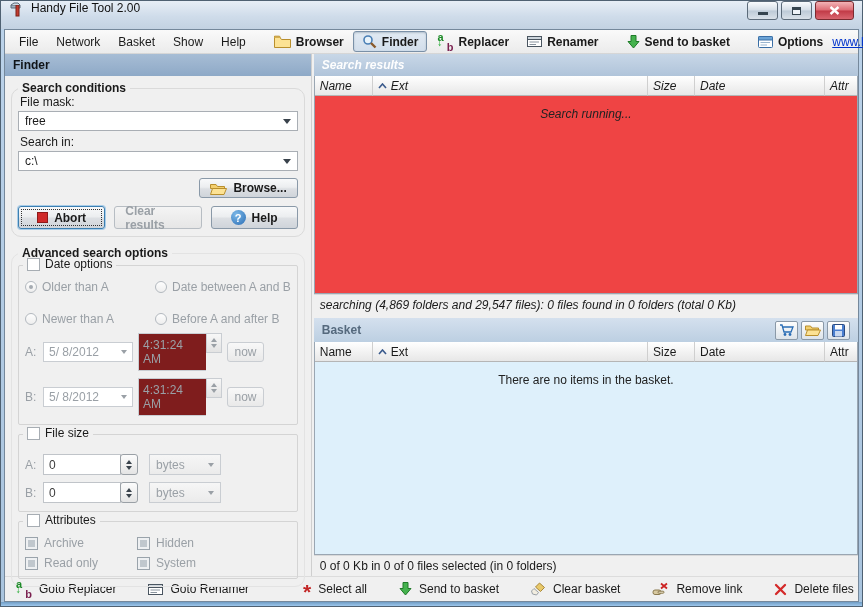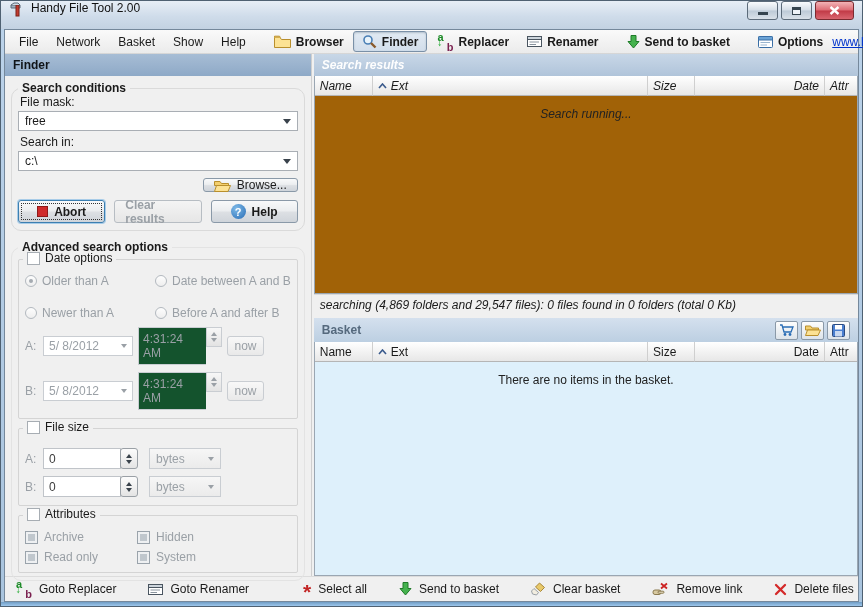--- a/index.html
+++ b/index.html
@@ -63,21 +63,21 @@
   .adv-label-gap { margin-top:16px; }
   .radio-grid { display:grid; grid-template-columns:112px 1fr; row-gap:5px; column-gap:2px; color:#9aa0a6; margin-top:2px;gap:18px; }
   .radio-item { display:flex; align-items:center; gap:5px; white-space:nowrap; }
   .radio { width:12px; height:12px; border-radius:50%; border:1px solid #b3b9bf; background:linear-gradient(#fdfdfd,#eee); position:relative; flex:0 0 12px; }
   .radio.sel:after { content:""; position:absolute; inset:3px; border-radius:50%; background:#a5abb1; }
 
   .ab-row { display:flex; align-items:center; gap:5px; margin-top:7px; color:#9aa0a6; }
   .ab-lbl { width:13px; flex:0 0 13px; }
   .date-combo { width:90px; height:20px; border:1px solid #c9cdd2; background:#fff; color:#9aa0a6; display:flex; align-items:center; padding:0 5px; }
   .time-wrap { display:flex; }
-  .time-field { width:68px; height:32px; border:1px solid #c9cdd2; border-right:none; background:#14532d; color:#9aa0a6; display:flex; align-items:center; padding:18px 4px; }
+  .time-field { width:68px; height:32px; border:1px solid #c9cdd2; border-right:none; background:#7f1d1d; color:#9aa0a6; display:flex; align-items:center; padding:18px 4px; }
   .spin { width:16px; height:20px; border:1px solid #c9cdd2; background:linear-gradient(#f7f7f7,#e3e3e3); display:flex; flex-direction:column; align-items:center; justify-content:center; gap:2px; }
   .now-btn { width:37px; height:20px; border:1px solid #c9cdd2; border-radius:3px; background:linear-gradient(#f8f8f8,#e9e9e9); color:#9aa0a6; display:flex; align-items:center; justify-content:center; }
 
   .num-wrap { display:flex; }
   .num-field { width:78px; height:21px; border:1px solid #c0c4c9; background:#fff; color:#3c3c3c; display:flex; align-items:center; padding:0 5px; }
   .num-spin { width:18px; height:21px; border:1px solid #9aa0a6; border-radius:3px; margin-left:-1px; background:linear-gradient(#fcfcfc,#e4e4e4); display:flex; flex-direction:column; align-items:center; justify-content:center; gap:2px; }
   .unit-combo { width:72px; height:21px; border:1px solid #c9cdd2; background:linear-gradient(#f6f6f6,#ebebeb); color:#9aa0a6; display:flex; align-items:center; padding:0 6px; }
   .unit-combo .tri-down { margin-left:auto; }
 
   .chk-grid { display:grid; grid-template-columns:112px 1fr; row-gap:6px; color:#9aa0a6; margin-top:2px; }
@@ -89,23 +89,23 @@
   
   .right-col { flex:1; display:flex; flex-direction:column; min-width:0; }
   .sr-panel { flex:0 0 261px; display:flex; flex-direction:column;font-style:italic; }
   .basket-panel { flex:1; display:flex; flex-direction:column; margin-top:3px; }
   .basket-hdr-btns { margin-left:auto; display:flex; gap:3px; }
   .mini-btn { width:23px; height:19px; border:1px solid #8a99a8; border-radius:2px; background:linear-gradient(#fdfdfd,#dde4ea); display:flex; align-items:center; justify-content:center; }
   .listview { flex:1; display:flex; flex-direction:column; border:1px solid #9aa6b2; border-top:none; min-height:0; }
   .col-row { display:flex; height:20px; flex:0 0 20px; }
   .col { background:linear-gradient(#ffffff,#e7e7e7); border-right:1px solid #cfcfcf; border-bottom:1px solid #b5b5b5; display:flex; align-items:center; gap:4px; padding:0 5px; overflow:hidden; }
   .col:last-child { border-right:none; }
-  .c-name { flex:0 0 58px; } .c-ext { flex:1; } .c-size { flex:0 0 47px; } .c-date { flex:0 0 130px;justify-content:flex-end; } .c-attr { flex:0 0 32px; }
+  .c-name { flex:0 0 58px; } .c-ext { flex:1; } .c-size { flex:0 0 47px; } .c-date { flex:0 0 130px; } .c-attr { flex:0 0 32px; }
   .lv-body { flex:1; text-align:center; padding-top:11px; color:#222; }
-  .lv-body.white { background:#a16207; }
+  .lv-body.white { background:#ef4444; }
   .lv-body.blue { background:#def0fb; }
   .status-row { height:21px; flex:0 0 21px; display:flex; align-items:center; padding:0 6px; background:#f0f0f0; border-top:1px solid #d9d9d9; white-space:nowrap; overflow:hidden; }
 
   
   .bottom-toolbar { flex:0 0 25px; height:25px; border-top:1px solid #dcdcdc; display:flex; align-items:center; padding:0 10px; white-space:nowrap; }
   .tb-item { display:flex; align-items:center; gap:7px; }
   .bt-sep { width:1px; height:16px; background:#b9b9b9; margin:0 16px; }
 
   
   .icon { display:inline-flex; align-items:center; justify-content:center; }
@@ -230,21 +230,21 @@
             <div class="combo">
               <span>free</span>
               <span class="tri-down"></span>
             </div>
             <span class="fld-label">Search in:</span>
             <div class="combo">
               <span>c:\</span>
               <span class="tri-down"></span>
             </div>
             <div class="browse-row">
-              <div class="btn" style="height:14px;font-weight:normal">
+              <div class="btn" style="height:20px;font-weight:bold">
                 <span class="icon">
                     <svg width="17" height="13" viewBox="0 0 17 13">
                       <path d="M0.5 2.5 h5.5 l1.5 2 h7 v2 h-14 z" fill="#f3cf6e" stroke="#b98f2d"></path>
                       <path d="M2.5 6.5 h14 l-2.5 6 h-13.5 z" fill="#fce294" stroke="#b98f2d"></path>
                     </svg>
                   </span>
                 <span>Browse...</span>
               </div>
             </div>
             <div class="btn-row">
@@ -474,20 +474,23 @@
                   <span>Date</span>
                 </div>
               <div class="col c-attr">
                   <span>Attr</span>
                 </div>
             </div>
             <div class="lv-body blue">
               <span>There are no items in the basket.</span>
             </div>
           </div>
+          <div class="status-row">
+            <span>0 of 0 Kb in 0 of 0 files selected (in 0 folders)</span>
+          </div>
         </div>
 
       </div>
     </div>
 
     <div class="bottom-toolbar">
       <div class="tb-item">
         <span class="ab-ic">
             <span class="a">a</span>
             <span class="ar">↓</span>

